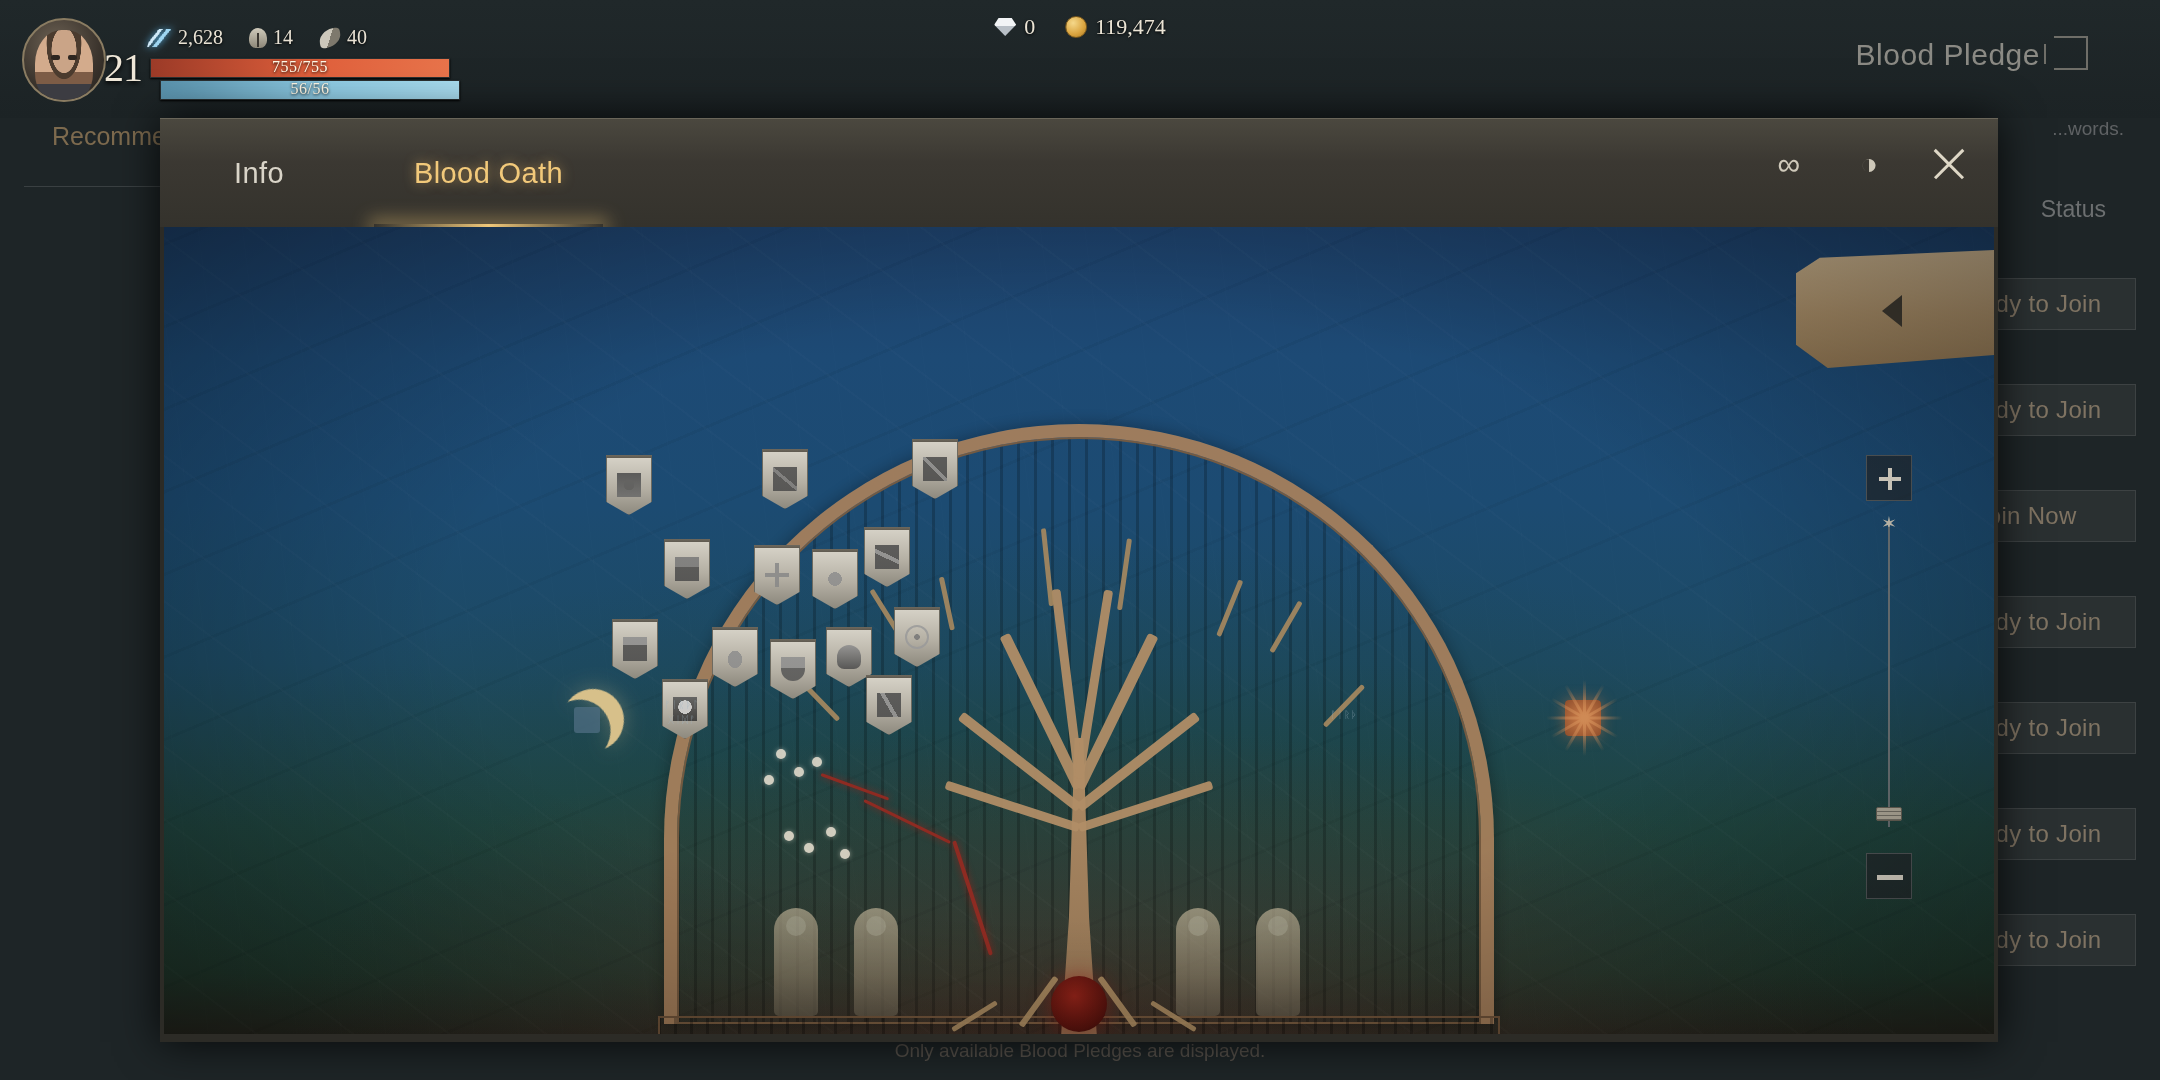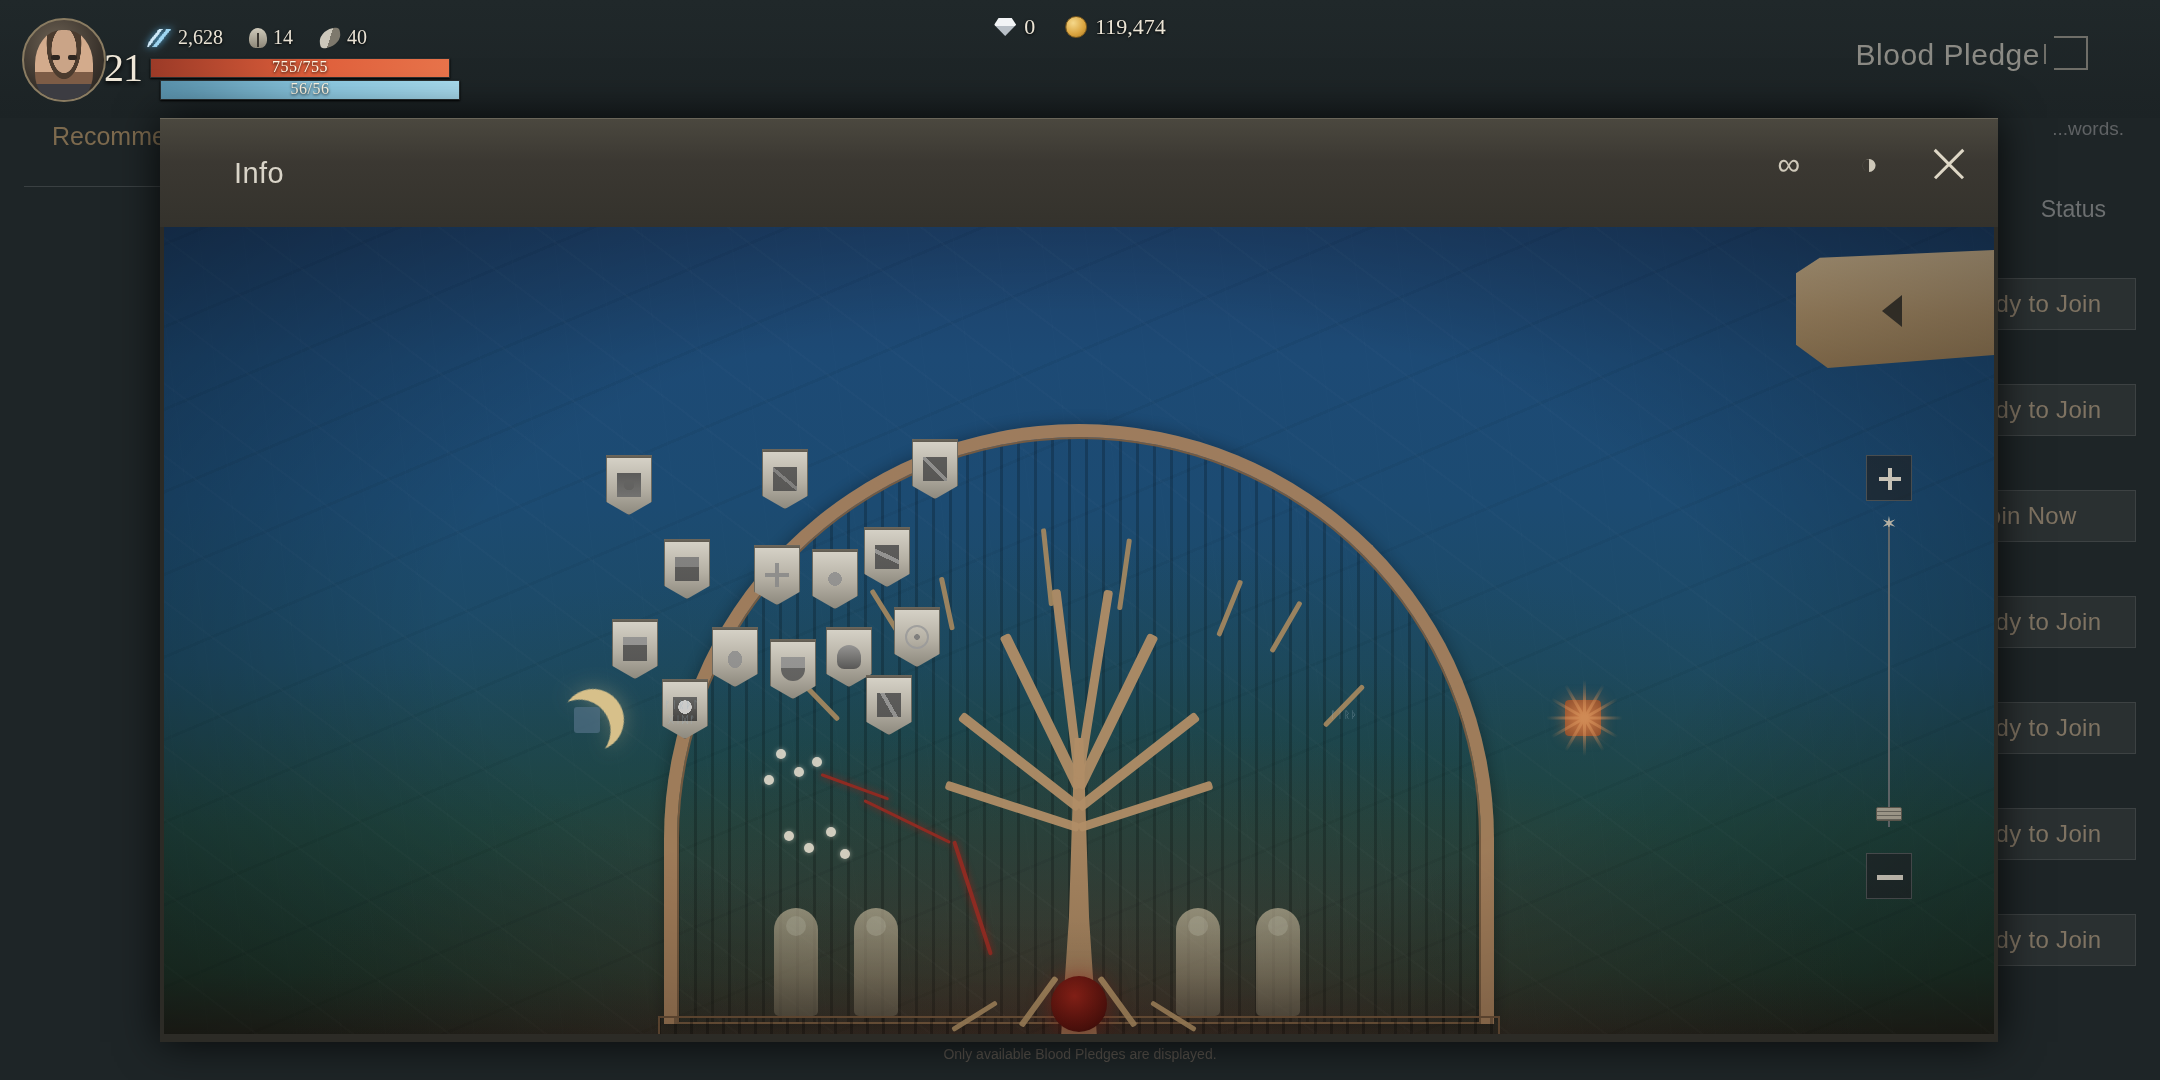--- a/index.html
+++ b/index.html
@@ -89,21 +89,21 @@
   .right-hint { position:absolute; right:36px; top:18px; font-size:19px;
     color:#5f6264; }
   .right-status { position:absolute; right:54px; top:96px; font-size:23px;
     color:#6c6f70; }
   .join-btn { position:absolute; right:24px; width:220px; height:52px;
     display:flex; align-items:center; justify-content:center;
     font-size:24px; color:#7f7362; background:rgba(52,58,58,0.55);
     border:1px solid rgba(90,96,94,0.4); letter-spacing:0.3px; }
 
   .footer-note { position:absolute; left:50%; bottom:18px; transform:translateX(-50%);
-    font-size:14px; color:#55504a; }
+    font-size:19px; color:#55504a; }
 
   
   .modal { position:absolute; left:160px; top:118px; width:1838px; height:924px;
     background:#2c2b26; box-shadow:0 0 40px rgba(0,0,0,0.8); }
 
   .modal-header { position:absolute; left:0; top:0; width:100%; height:109px;
     background:linear-gradient(#4b483f 0%, #3b3832 40%, #34322c 100%);
     border-top:1px solid #6a665a; }
   .tabs { position:absolute; left:0; top:0; height:109px; display:flex;
     align-items:center; }
@@ -319,20 +319,24 @@
   </div>
 
   <div class="modal">
 
     <div class="modal-header">
 
       <div class="tabs">
         <div class="tab" style="padding:0 74px">
           <span>Info</span>
         </div>
+        <div class="tab active" style="padding:0 56px">
+
+          <span>Blood Oath</span>
+        </div>
       </div>
 
       <div class="hdr-icons">
         <div class="hdr-ico" style="font-size:32px">∞</div>
         <div class="hdr-ico" style="font-size:30px">◑</div>
         <div class="hdr-ico">
           <div class="close-x"></div>
         </div>
       </div>
     </div>

